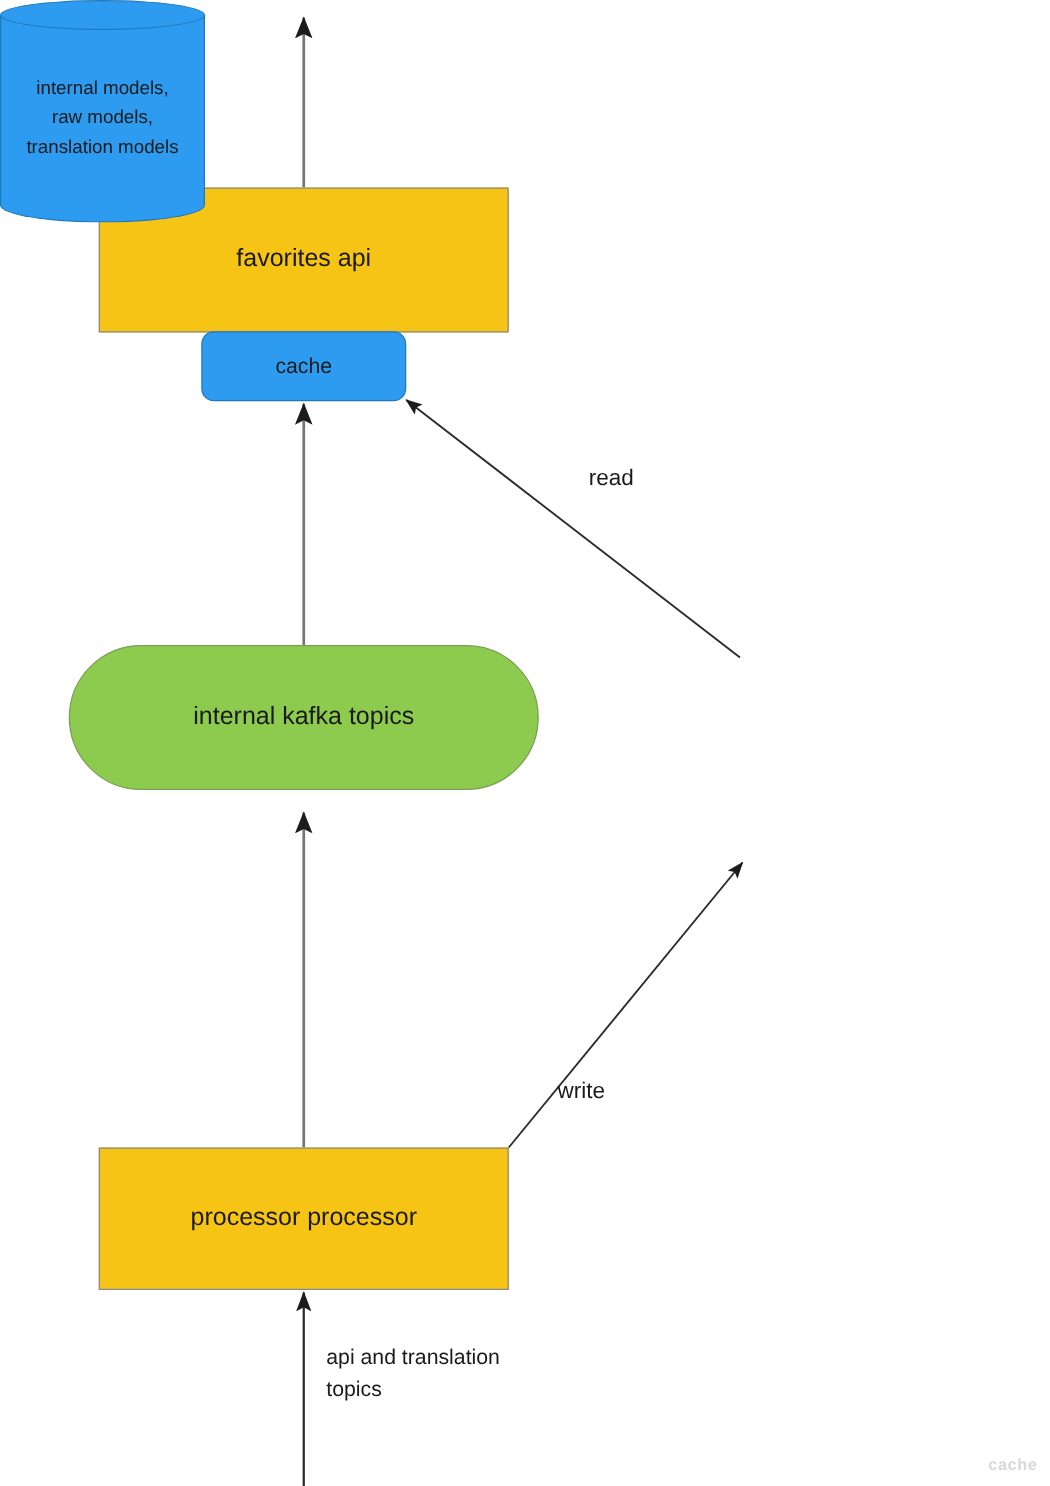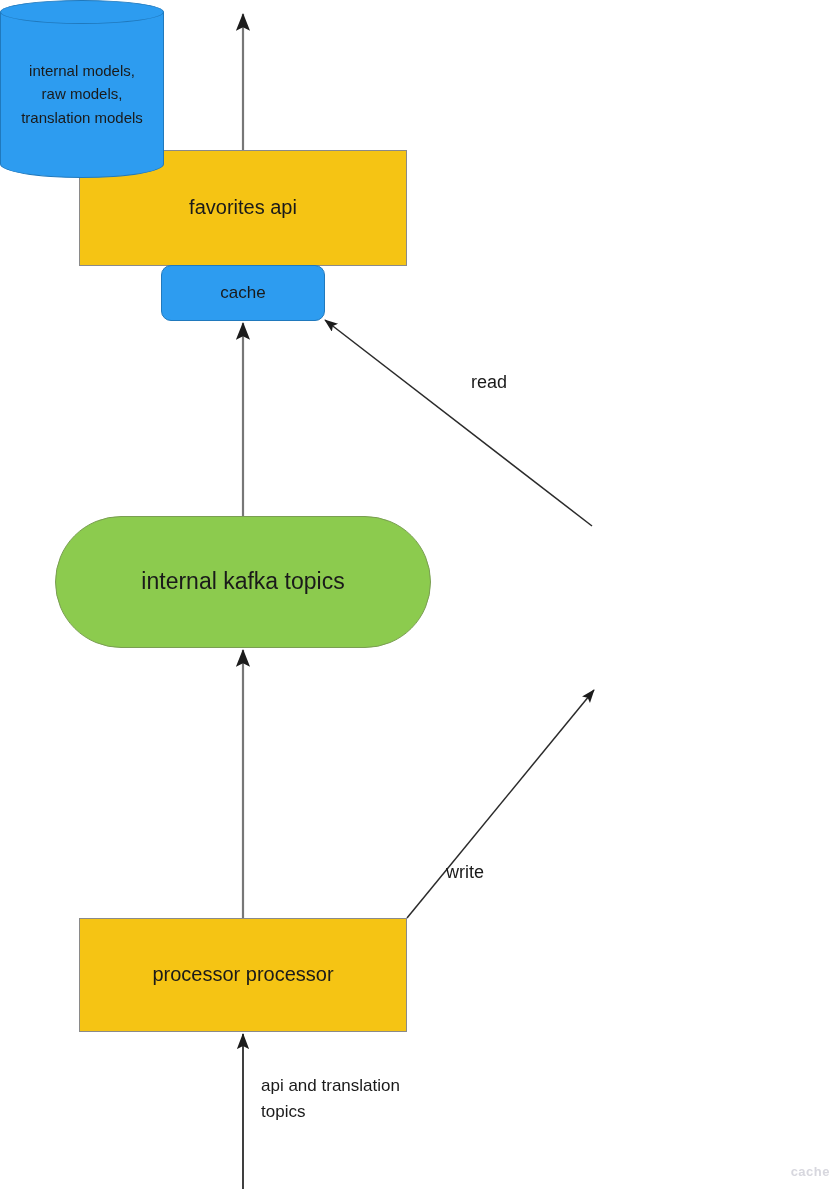--- a/index.html
+++ b/index.html
@@ -60,25 +60,25 @@
     background: #2D9CF0;
     border: 1px solid #2079bd;
     border-radius: 10px;
     font-size: 17px;
   }
   
   #node-kafka {
     left: 55px;
     top: 516px;
     width: 376px;
-    height: 132px;
+    height: 116px;
     background: #8CCB4E;
     border: 1px solid #7a9e52;
     border-radius: 66px;
-    font-size: 23px;
+    font-size: 20px;
   }
   
   #node-processor {
     left: 79px;
     top: 918px;
     width: 328px;
     height: 114px;
     background: #F5C414;
     border: 1px solid #8a8a8a;
     font-size: 20px;

